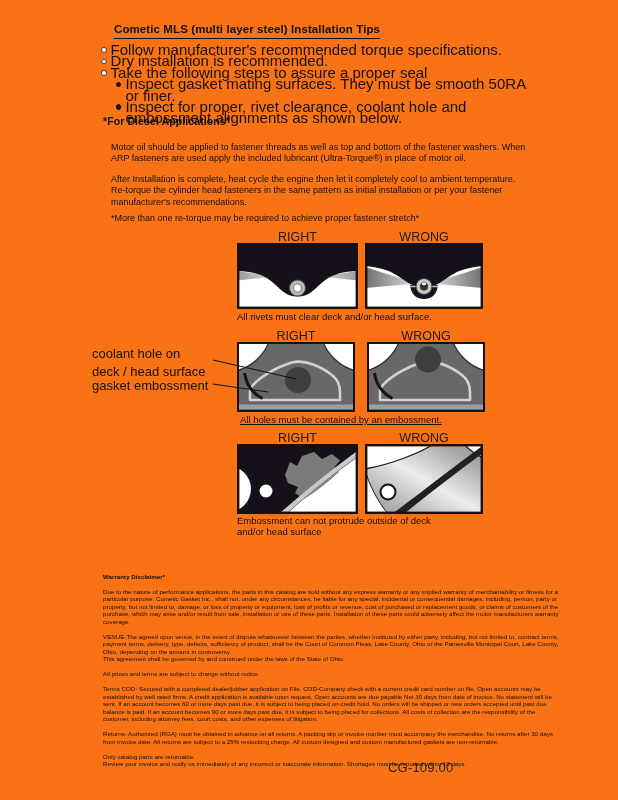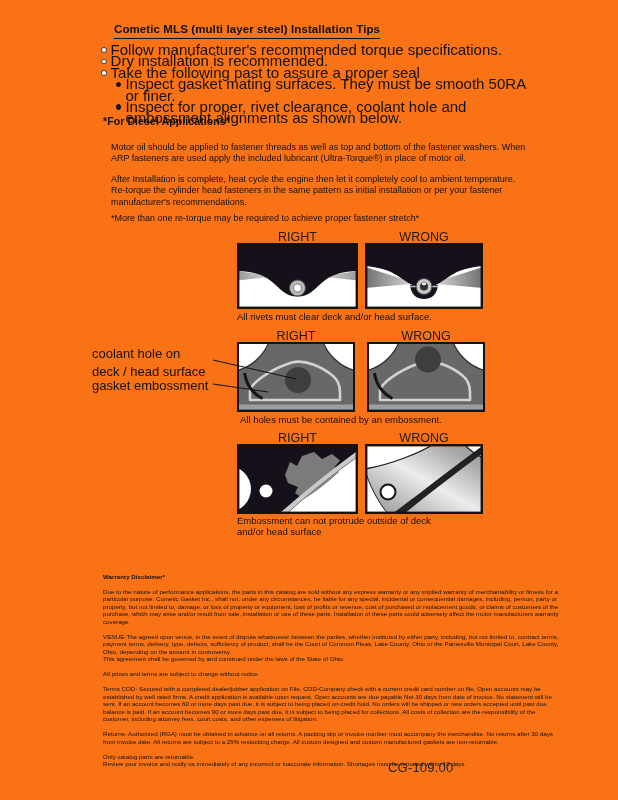--- a/index.html
+++ b/index.html
@@ -47,21 +47,21 @@
     <div class="tip l1">
       <span class="mk"></span>
       <span>Follow manufacturer's recommended torque specifications.</span>
     </div>
     <div class="tip l1">
       <span class="mk"></span>
       <span>Dry installation is recommended.</span>
     </div>
     <div class="tip l1">
       <span class="mk"></span>
-      <span>Take the following past to assure a proper seal</span>
+      <span>Take the following steps to assure a proper seal</span>
     </div>
     <div class="tip l2">
       <span class="mk"></span>
       <span>Inspect gasket mating surfaces.  They must be smooth 50RA or finer.</span>
     </div>
     <div class="tip l2">
       <span class="mk"></span>
       <span>Inspect for proper, rivet clearance, coolant hole and embossment alignments as shown below.</span>
     </div>
   </div>
@@ -154,21 +154,21 @@
       <circle cx="-12" cy="-17" r="47" fill="#ffffff" stroke="#2f2f2f" stroke-width="1.2"></circle>
       <circle cx="130" cy="-17" r="47" fill="#ffffff" stroke="#2f2f2f" stroke-width="1.2"></circle>
       <rect x="0" y="62.5" width="118" height="4.5" fill="#9e9e9e"></rect>
       <path d="M13 58 L13 47 C19 37 39 25 55 20.5 C68 17 85 25 95.5 33.5 C101 38 103 43 103 50 L103 58 Z" fill="none" stroke="#d2d2d2" stroke-width="2.6" stroke-linejoin="round"></path>
       <path d="M7.5 31 C9 41 15 51 25.5 56.5" fill="none" stroke="#161616" stroke-width="3"></path>
       <circle cx="61" cy="17.5" r="13" fill="#3e3e3e"></circle>
       <rect x="1" y="1" width="116" height="68" fill="none" stroke="#131313" stroke-width="2"></rect>
     </svg>
   </div>
 
-  <p class="caption" style="left:240px;top:414px;">All holes must be contained by an embossment.</p>
+  <p class="caption" style="left:240px;top:414px;text-decoration:underline;">All holes must be contained by an embossment.</p>
 
   <div class="dlabel" style="left:237px;top:431px;width:121px;">RIGHT</div>
   <div class="dlabel" style="left:365px;top:431px;width:118px;">WRONG</div>
 
   <div class="panel" style="left:237px;top:444px;width:121px;height:70px;">
     <svg viewBox="0 0 121 70">
       <rect x="0" y="0" width="121" height="70" fill="#ffffff"></rect>
       <path d="M0 0 H121 V9 C94 29 64 51 42 70 L0 70 Z" fill="#15101a"></path>
       <path d="M48 31 L53 18 L60 22 L65 12 L77 8 L85 15 L95 10 L103 16.5 L97.5 23 L102 28 C92 37 80 47 67 55 L58 49 L61 43 L51 39 Z" fill="#7b7b7b"></path>
       <path d="M46 70 C68 50 96 28 121 9.5" stroke="#c9c9c9" stroke-width="5" fill="none"></path>

